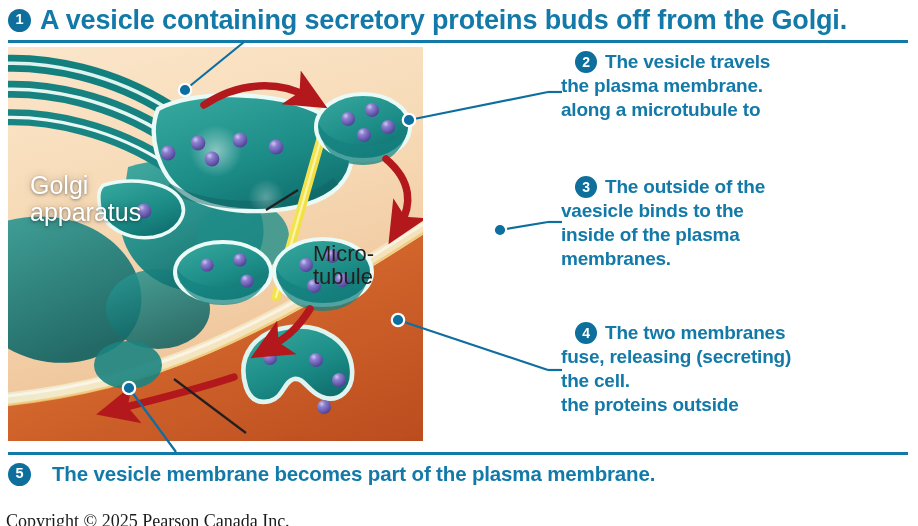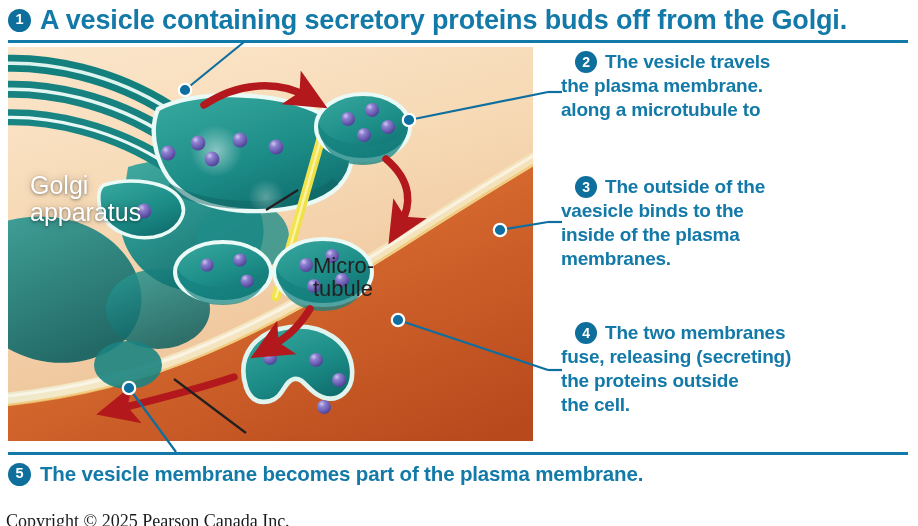--- a/index.html
+++ b/index.html
@@ -26,35 +26,35 @@
   .badge{
     flex:none;display:inline-flex;align-items:center;justify-content:center;
     width:23px;height:23px;border-radius:50%;
     background:#0f6f9c;color:#fff;font-size:14.5px;font-weight:700;
     line-height:1;padding-bottom:1px;box-sizing:border-box;
   }
   .badge.sm{width:22px;height:22px;font-size:14px;}
 
   
   #illustration{
-    position:absolute;left:8px;top:47px;width:525px;height:394px;overflow:hidden;
+    position:absolute;left:8px;top:47px;width:415px;height:394px;overflow:hidden;
   }
   #illus-svg{display:block;width:525px;height:394px;}
 
   
   .img-label{
     position:absolute;color:#ffffff;font-weight:400;
     text-shadow:0 1px 3px rgba(0,0,0,.40), 0 0 8px rgba(0,0,0,.25);
     pointer-events:none;white-space:pre;
   }
   #label-golgi{left:22px;top:125px;font-size:25px;line-height:1.08;}
   #label-plasma{left:273px;top:392px;font-size:22px;}
   #label-micro{
     position:absolute;left:305px;top:195px;color:#231f20;font-size:22px;
-    line-height:1.06;white-space:pre;text-shadow:none;margin-top:12px;
+    line-height:1.06;white-space:pre;text-shadow:none;
   }
 
   
   .panel{position:absolute;display:flex;align-items:flex-start;}
   .panel .bar{
     flex:none;width:3px;background:#1279a8;margin-right:10px;border-radius:1px;
   }
   .panel .body{padding-top:1px;}
   .panel .line{
     font-size:19px;font-weight:700;color:#1279a8;line-height:1.265;
@@ -66,21 +66,21 @@
   #panel-3{left:548px;top:174px;height:118px;}
   #panel-4{left:548px;top:320px;height:118px;}
 
   
   #rule-bottom{position:absolute;left:8px;top:452px;width:900px;height:3px;background:#1279a8;}
   #caption-bottom{
     position:absolute;left:8px;top:457px;width:910px;height:34px;
     display:flex;align-items:center;gap:9px;
   }
   #caption-bottom .ctext{
-    font-size:20.5px;font-weight:700;color:#1279a8;letter-spacing:-.15px;white-space:nowrap;
+    font-size:20.5px;font-weight:700;color:#1279a8;letter-spacing:-.15px;white-space:nowrap;margin-left:12px;
   }
   #copyright{
     position:absolute;left:6px;top:492px;
     font-family:"Liberation Serif", serif;font-size:18px;color:#1a1a1a;white-space:nowrap;margin-top:19px;
   }
 
   
   #leaders{position:absolute;left:0;top:0;width:918px;height:526px;pointer-events:none;}
 </style>
 </head>
@@ -304,22 +304,22 @@
   </div>
 
   <div class="panel" id="panel-4">
     <div class="bar"></div>
     <div class="body">
       <div class="line first">
         <span class="badge sm">4</span>
         <span>The two membranes</span>
       </div>
       <div class="line">fuse, releasing (secreting)</div>
+      <div class="line">the cell.</div>
       <div class="line">the proteins outside</div>
-      <div class="line">the cell.</div>
     </div>
   </div>
 
   <div id="rule-bottom"></div>
   <div id="caption-bottom">
     <span class="badge">5</span>
     <span class="ctext">The vesicle membrane becomes part of the plasma membrane.</span>
   </div>
 
   <div id="copyright">Copyright © 2025 Pearson Canada Inc.</div>

